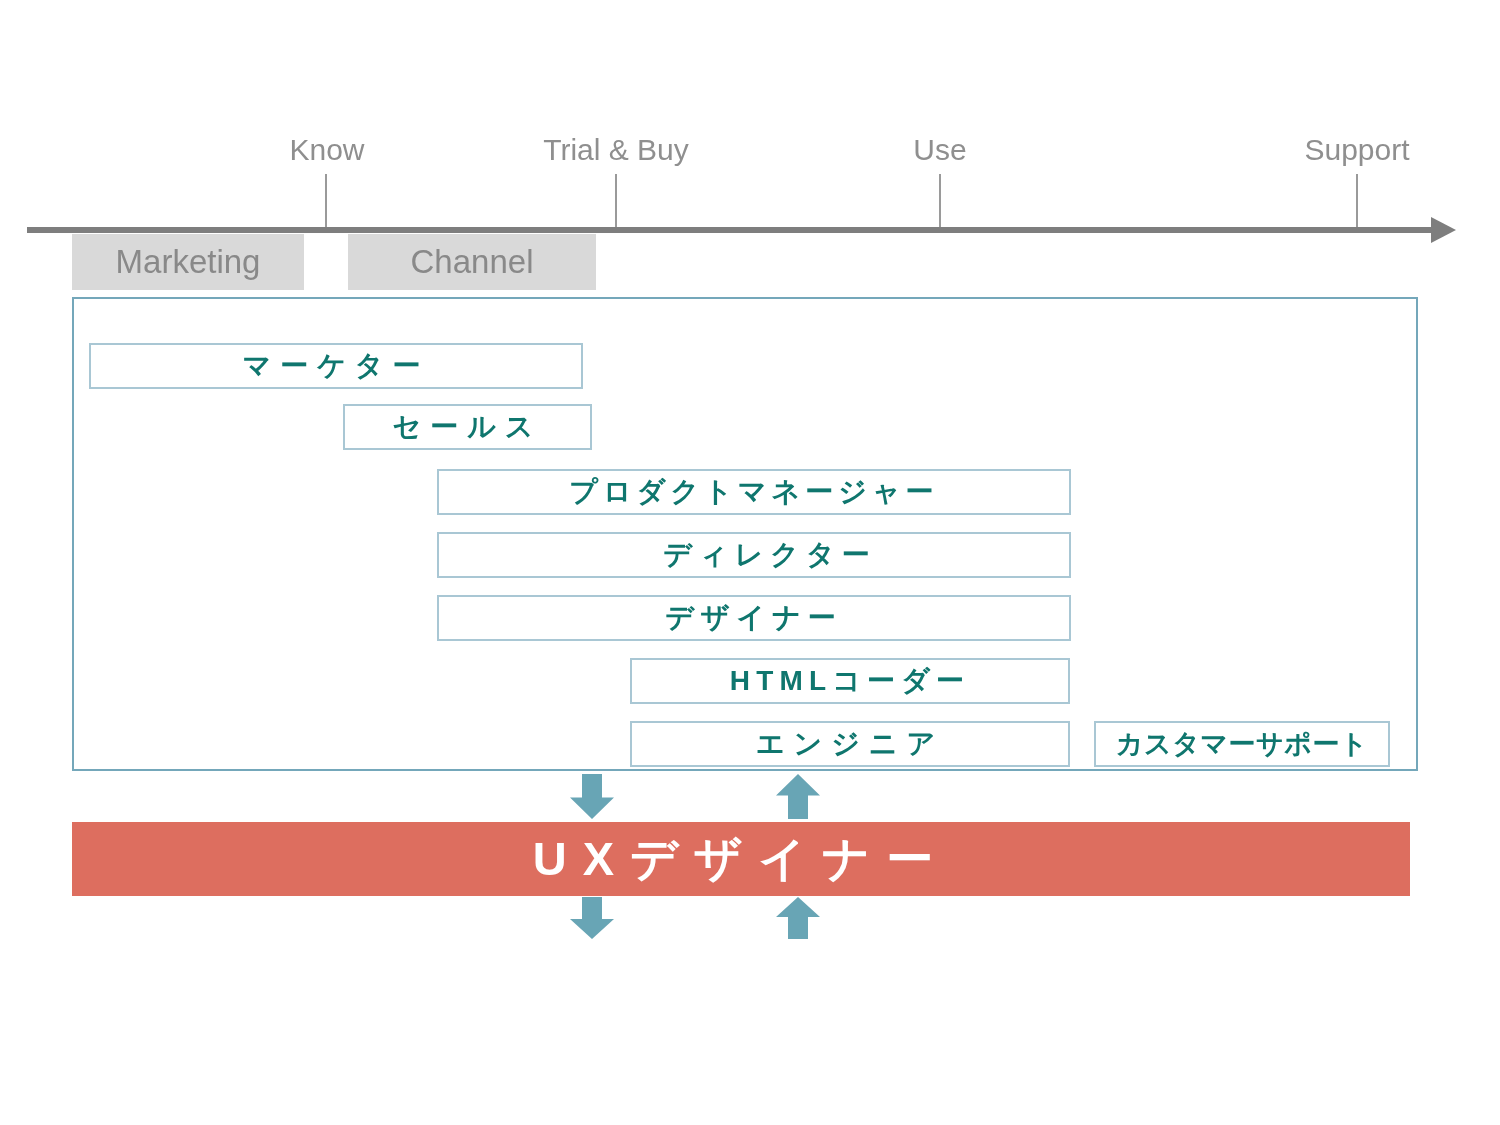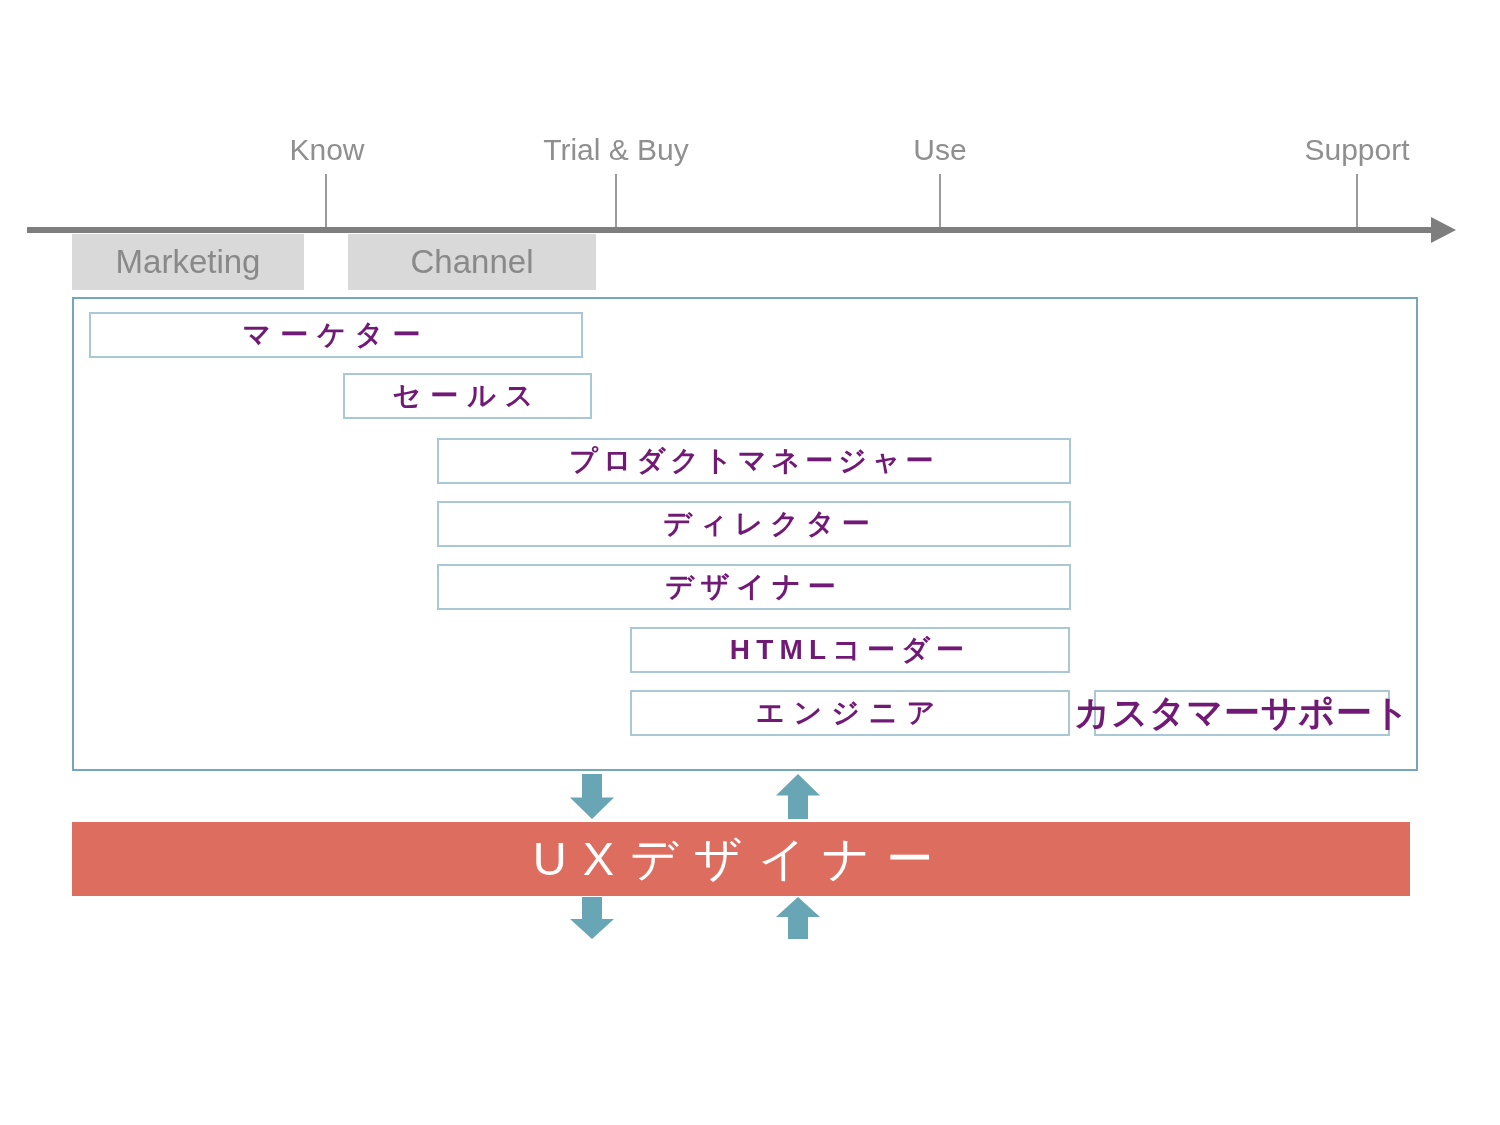--- a/index.html
+++ b/index.html
@@ -48,43 +48,43 @@
   
   .map-container{
     position:absolute;left:72px;top:297px;width:1346px;height:474px;
     border:2px solid #74a7ba;background:#ffffff;box-sizing:border-box;
   }
   
   .role{
     position:absolute;height:46px;
     background:#ffffff;border:2px solid #a9c7d4;box-sizing:border-box;
     display:flex;align-items:center;justify-content:center;
-    font-weight:bold;color:#701a75;font-size:28px;
-    letter-spacing:0.32em;white-space:nowrap;
+    font-weight:bold;color:#0f766e;font-size:28px;
+    letter-spacing:0.32em;white-space:nowrap;margin-top:31px;
   }
   .role-marketer{left:89px;top:312px;width:494px;}
   .role-sales{left:343px;top:373px;width:249px;}
   .role-product-manager{left:437px;top:438px;width:634px;letter-spacing:0.18em;}
   .role-director{left:437px;top:501px;width:634px;letter-spacing:0.25em;padding-left:32px;}
   .role-designer{left:437px;top:564px;width:634px;letter-spacing:0.25em;}
   .role-html-coder{left:630px;top:627px;width:440px;letter-spacing:0.22em;}
   .role-engineer{left:630px;top:690px;width:440px;letter-spacing:0.32em;}
-  .role-customer-support{left:1094px;top:690px;width:296px;font-size:36px;letter-spacing:0.02em;}
+  .role-customer-support{left:1094px;top:690px;width:296px;font-size:27px;letter-spacing:0.02em;}
   
   .arrow{position:absolute;width:44px;}
   .arrow svg{display:block;}
   .arrow-top-down{left:570px;top:774px;}
   .arrow-top-up{left:776px;top:774px;}
   .arrow-bottom-down{left:570px;top:897px;}
   .arrow-bottom-up{left:776px;top:897px;}
   
   .bar{
     position:absolute;left:72px;width:1338px;
     display:flex;align-items:center;justify-content:center;
-    color:#ffffff;font-weight:normal;font-size:47px;letter-spacing:0.34em;white-space:nowrap;
+    color:#ffffff;font-weight:bold;font-size:47px;letter-spacing:0.34em;white-space:nowrap;
   }
   .ux-bar{top:822px;height:74px;background:#dd6e5f;}
   .user-bar{top:941px;height:86px;background:#65a3b4;}
 </style>
 </head>
 <body>
 
 <div class="canvas">
 
   <div class="stage-label stage-know">Know</div>

